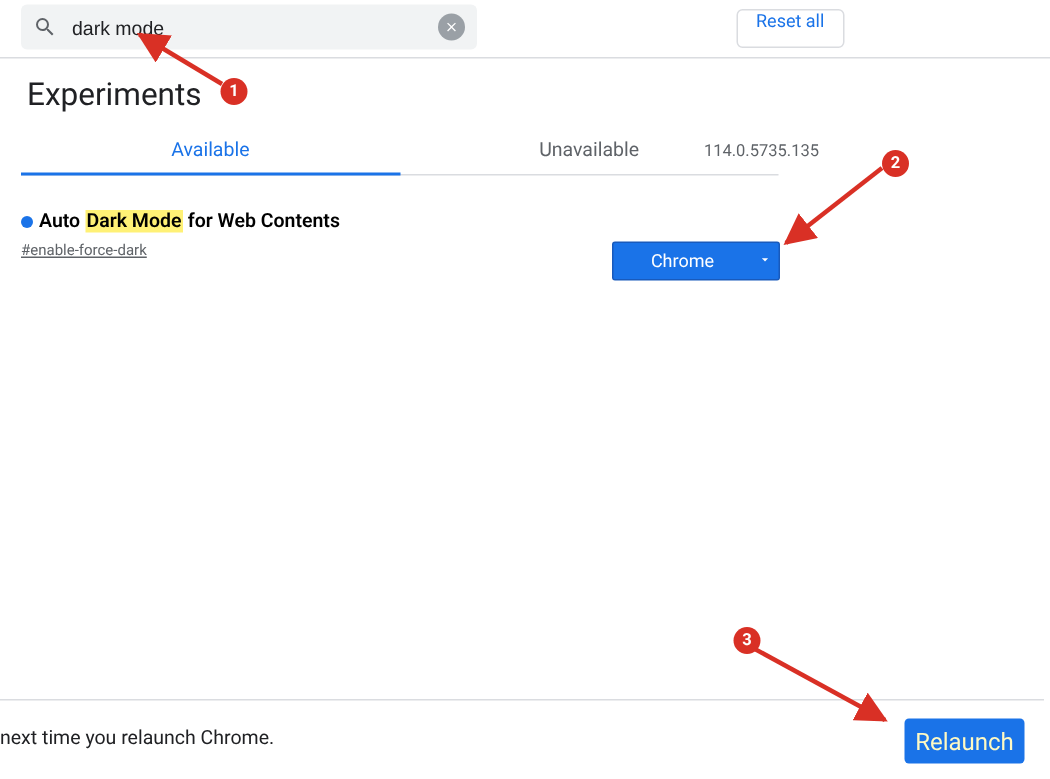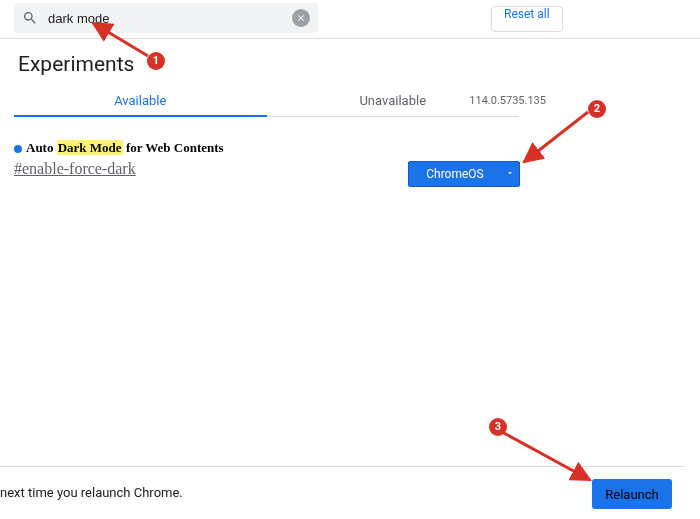--- a/index.html
+++ b/index.html
@@ -124,21 +124,20 @@
     height: 2px;
     background: #1a73e8;
   }
 
   
   .flag-row {
     position: absolute;
     left: 14px;
     top: 140px;
     width: 505px;
-    font-family: Liberation Serif, serif;
   }
   .flag-row .text-col {
     width: 370px;
   }
   .flag-title {
     font-size: 13px;
     font-weight: 600;
     color: #000;
     margin-bottom: 4px;
   }
@@ -155,21 +154,21 @@
     padding: 0 1px;
   }
   .flag-desc {
     color: #5f6368;
     font-size: 12px;
     line-height: 1.4;
     margin-bottom: 6px;
   }
   .flag-hash {
     color: #5f6368;
-    font-size: 16px;
+    font-size: 10px;
     text-decoration: underline;
     cursor: pointer;
   }
 
   .flag-select {
     position: absolute;
     left: 408px;
     top: 161px;
     width: 110px;
     height: 24px;
@@ -187,21 +186,21 @@
     text-align: center;
   }
   .flag-select .chev {
     width: 18px;
     text-align: center;
   }
 
   
   .bottom-bar {
     position: absolute;
-    left: 0; right: 15px;
+    left: 0; right: 4px;
     bottom: 0;
     height: 52px;
     border-top: 1px solid #dadce0;
     background: #fff;
     margin-top: 26px;
   }
   .bottom-bar .msg {
     position: absolute;
     left: 0;
     top: 18px;
@@ -209,22 +208,22 @@
     color: #202124;
     white-space: nowrap;
   }
   .relaunch-btn {
     position: absolute;
     right: 13px;
     top: 12px;
     width: 80px;
     height: 30px;
     background: #1a73e8;
-    color: #000000;
-    font-size: 13px;
+    color: #fef9c3;
+    font-size: 16px;
     border: none;
     border-radius: 3px;
     display: flex;
     align-items: center;
     justify-content: center;
     cursor: pointer;
   }
 
   
   .overlay {
@@ -282,21 +281,21 @@
 <div class="flag-row">
   <div class="text-col">
     <div class="flag-title">
       <span class="dot"></span><span>Auto </span><span class="hl">Dark Mode</span><span> for Web Contents</span>
     </div>
     <span class="flag-hash">#enable-force-dark</span>
   </div>
 </div>
 
 <div class="flag-select">
-  <span>ChromeOS</span>
+  <span>Chrome</span>
   <span class="chev">
     <svg width="10" height="10" viewBox="0 0 24 24" fill="#fff">
         <path d="M7 10l5 5 5-5z"></path>
       </svg>
   </span>
 </div>
 
 <div class="bottom-bar">
   <div class="msg">next time you relaunch Chrome.</div>
   <div class="relaunch-btn">

